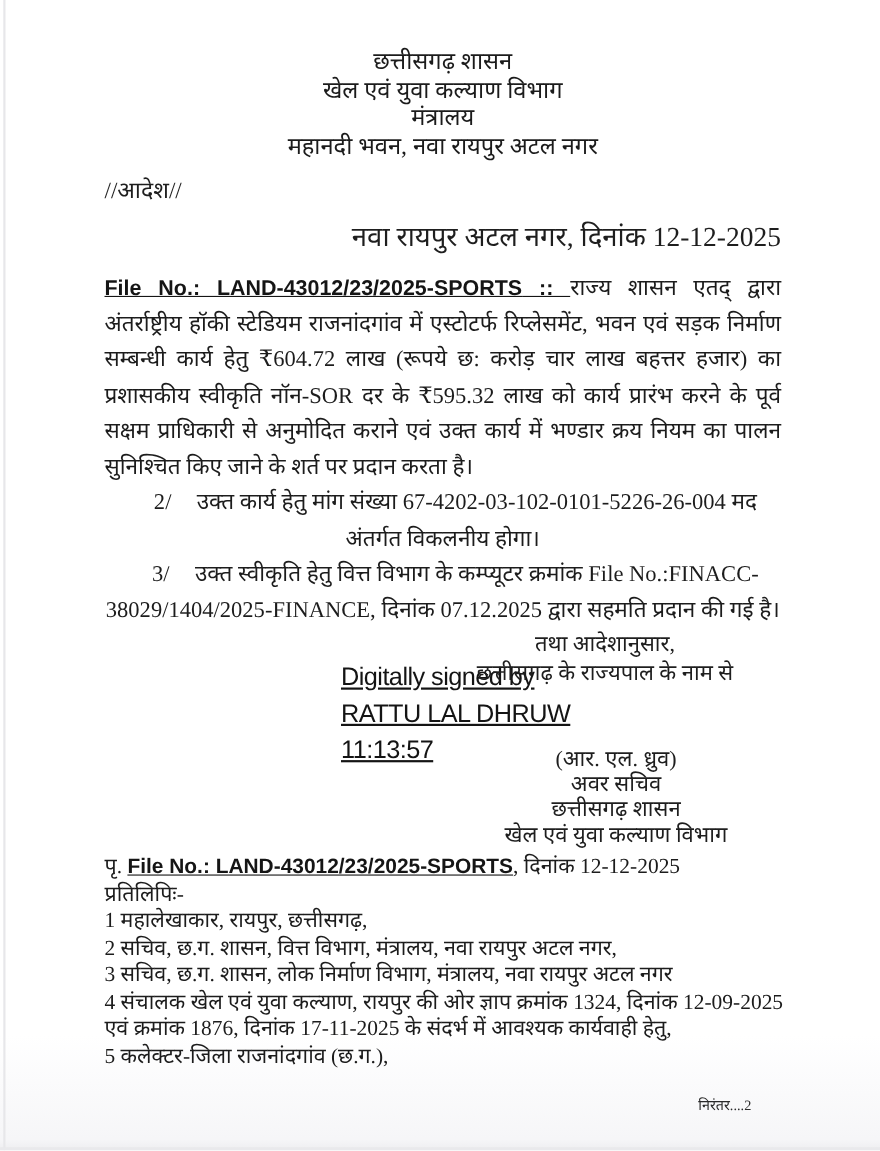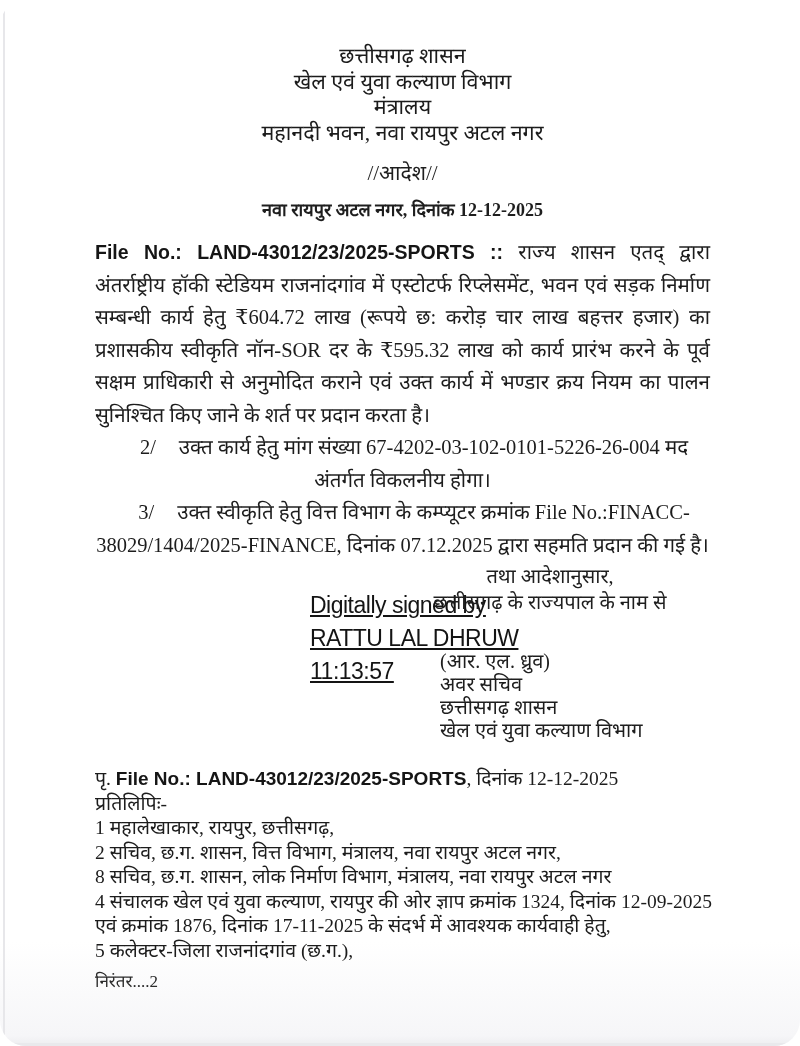--- a/index.html
+++ b/index.html
@@ -7,76 +7,76 @@
   body { font-family: "Liberation Serif", "DejaVu Serif", serif; }
 
   .page {
     position: relative;
     width: 800px;
     height: 1046px;
     margin: 0 auto;
     overflow: hidden;
     background: linear-gradient(to bottom, #ffffff 0%, #ffffff 90%, #f6f6f8 99%, #ededf0 100%);
     color: #1e1e1e;
-    border-radius: 26px;
   }
   .edge-left {
     position: absolute; left: 3px; top: 0; width: 2px; height: 100%;
     background: #e7e7ea;
   }
   .edge-bottom {
     position: absolute; left: 0; bottom: 0; width: 100%; height: 3px;
     background: #e9e9ec;
   }
 
   .doc { padding: 44px 90px 0 95px; }
 
   .hdr { text-align: center; font-size: 21.5px; line-height: 25.5px; color: #1b1b1b; }
   .hdr div { white-space: nowrap; }
 
-  .order-title { text-align: center; font-size: 21px; margin-top: 12px; }
+  .order-title { font-size: 21px; margin-top: 12px; }
 
-  .place-date { text-align: center; font-size: 18px; margin-top: 11px; font-weight: bold; }
+  .place-date { text-align: right; font-size: 25px; margin-top: 11px; }
 
   .para {
     font-size: 20.5px;
     line-height: 32.5px;
     text-align: justify;
     margin-top: 15px;
     color: #1c1c1c;
   }
   .para.numbered { margin-top: 0; text-align: center; }
   .bold-sans {
     font-family: "Liberation Sans", "DejaVu Sans", sans-serif;
     font-weight: bold;
     font-size: 19.5px;
     color: #151515;
+    text-decoration: underline;
   }
   .para-num { display: inline-block; width: 62px; }
 
   .sig-section { position: relative; width: 800px; height: 200px; }
   .sig-digital {
     position: absolute; left: 310px; top: 28px;
     font-family: "Liberation Sans", "DejaVu Sans", sans-serif;
     font-size: 23px; line-height: 33px; color: #141414;
     letter-spacing: -0.5px;
     text-decoration: underline;
   }
   .sig-auth-top {
     position: absolute; left: 425px; top: 2px; width: 250px;
     text-align: center; font-size: 20px; line-height: 26px;
   }
   .sig-auth-bottom {
-    position: absolute; left: 440px; top: 89px; width: 240px;
-    text-align: left; font-size: 20px; line-height: 23px;
+    position: absolute; left: 440px; top: 108px; width: 240px;
+    text-align: center; font-size: 20px; line-height: 23px;
   }
 
   .endorsement { padding: 6px 65px 0 95px; font-size: 19.5px; line-height: 24.5px; color: #1c1c1c; }
   .endorsement .file-line .bold-sans { font-size: 19px; }
-  .continuation { text-align: left; padding-right: 52px; font-size: 17px; margin-top: 7px; color: #2a2a2a; }
+  .continuation { text-align: right; padding-right: 52px; font-size: 13px; margin-top: 20px; color: #2a2a2a; }
 </style>
 </head>
 <body>
 
 <div class="page">
   <div class="edge-left"></div>
   <div class="edge-bottom"></div>
 
   <div class="doc">
 
@@ -127,19 +127,19 @@
 
   </div>
 
   <div class="endorsement">
     <div class="file-line">
       <span>पृ. </span><span class="bold-sans">File No.:  LAND-43012/23/2025-SPORTS</span><span>, दिनांक 12-12-2025</span>
     </div>
     <div>प्रतिलिपिः-</div>
     <div>1 महालेखाकार, रायपुर, छत्तीसगढ़,</div>
     <div>2 सचिव, छ.ग. शासन, वित्त विभाग, मंत्रालय, नवा रायपुर अटल नगर,</div>
-    <div>8 सचिव, छ.ग. शासन, लोक निर्माण विभाग, मंत्रालय, नवा रायपुर अटल नगर</div>
+    <div>3 सचिव, छ.ग. शासन, लोक निर्माण विभाग, मंत्रालय, नवा रायपुर अटल नगर</div>
     <div>4 संचालक खेल एवं युवा कल्याण, रायपुर की ओर ज्ञाप क्रमांक 1324, दिनांक 12-09-2025 एवं क्रमांक 1876, दिनांक 17-11-2025  के संदर्भ में आवश्यक कार्यवाही हेतु,</div>
     <div>5 कलेक्टर-जिला राजनांदगांव (छ.ग.),</div>
     <div class="continuation">निरंतर....2</div>
   </div>
 
 </div>
 
 </body></html>

